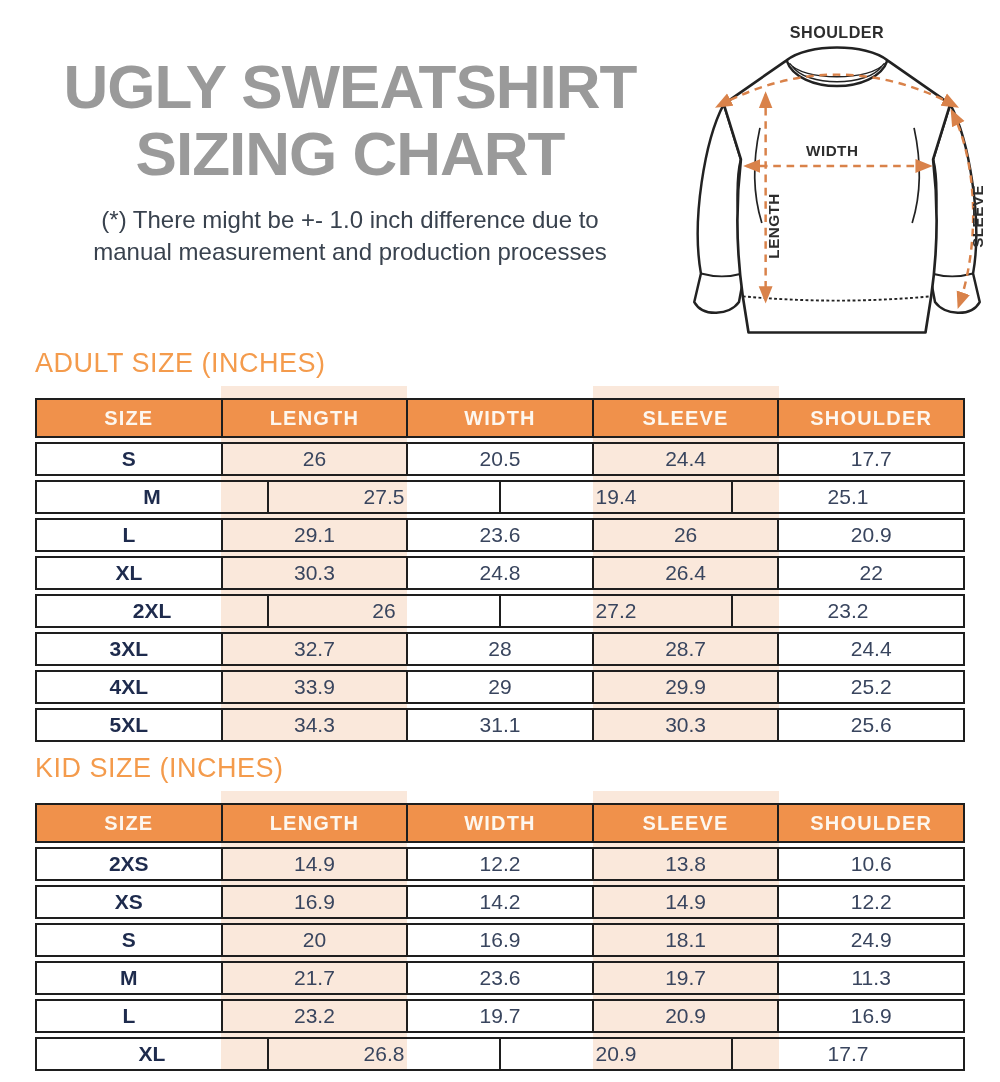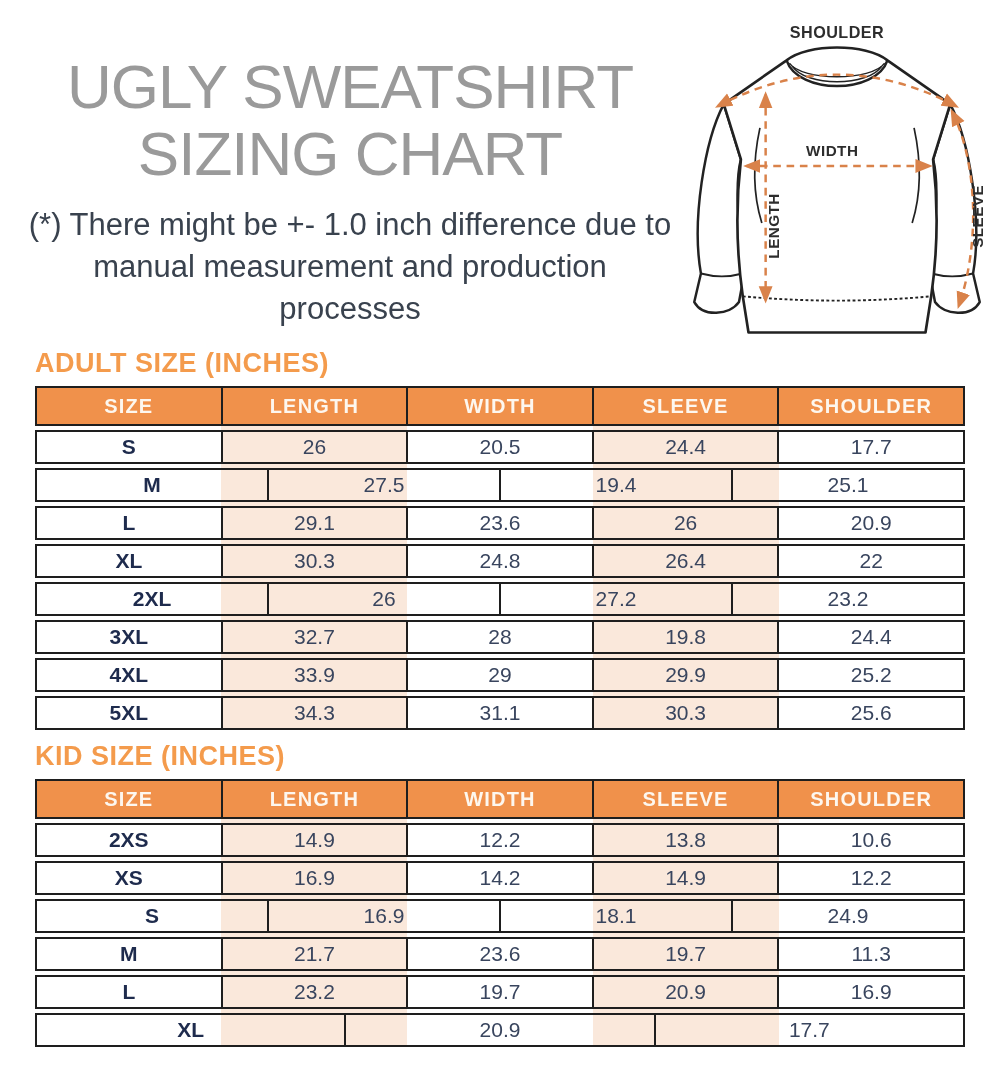--- a/index.html
+++ b/index.html
@@ -2,36 +2,36 @@
 <html><head>
 <meta charset="utf-8">
 <style>
   * { margin:0; padding:0; box-sizing:border-box; }
   body { background:#ffffff; font-family:"Liberation Sans", sans-serif; }
   .page { width:1000px; height:1082px; background:#ffffff; overflow:hidden; }
 
   
   .top-section { display:flex; padding:16px 6px 0 20px; height:342px; }
   .title-block { width:660px; text-align:center; padding-top:38px; }
-  .main-title { font-size:62px; font-weight:400; color:#9a9a9a; line-height:1.08; letter-spacing:-1px; }
-  .disclaimer { margin-top:16px; font-size:31px; color:#39424e; line-height:1.35; }
+  .main-title { font-size:62px; font-weight:700; color:#9a9a9a; line-height:1.08; letter-spacing:-1px; }
+  .disclaimer { margin-top:16px; font-size:24px; color:#39424e; line-height:1.35; }
   .diagram-block { width:314px; height:334px; margin-top:2px; }
   .diagram-block svg { width:100%; height:100%; }
 
   
-  .section-heading { margin:6px 0 7px 35px; font-size:27px; font-weight:700;
+  .section-heading { margin:6px 0 7px 35px; font-size:27px; font-weight:400;
                      color:#f49b4c; letter-spacing:0.5px; }
   .kid-heading { margin-top:11px; }
 
   
   .size-table { width:930px; margin-left:35px; display:flex; flex-direction:column; gap:4px;
     background:linear-gradient(to right,
       #ffffff 0 20%, #fae8db 20% 40%, #ffffff 40% 60%, #fae8db 60% 80%, #ffffff 80% 100%); }
   .t-row { display:flex; height:34px; }
-  .t-row.header-row { height:40px; }
+  .t-row.header-row { height:40px;margin-top:12px; }
   .t-cell { flex:1 1 0; display:flex; align-items:center; justify-content:center;
             border:2px solid #1e1e1e; font-size:21px; color:#39455e; background:transparent; }
   .t-cell + .t-cell { margin-left:-2px; }
   .header-row .t-cell { background:#f0914b; color:#fdf7ef; font-weight:700;
                         font-size:20px; letter-spacing:1.2px; }
   .size-cell { font-weight:700; color:#1e2b4d; }
 </style>
 </head>
 <body>
 
@@ -140,21 +140,21 @@
     <div class="t-row">
       <div class="t-cell size-cell">2XL</div>
       <div class="t-cell">26</div>
       <div class="t-cell">27.2</div>
       <div class="t-cell">23.2</div>
     </div>
     <div class="t-row">
       <div class="t-cell size-cell">3XL</div>
       <div class="t-cell">32.7</div>
       <div class="t-cell">28</div>
-      <div class="t-cell">19.8</div>
+      <div class="t-cell">28.7</div>
       <div class="t-cell">24.4</div>
     </div>
     <div class="t-row">
       <div class="t-cell size-cell">4XL</div>
       <div class="t-cell">33.9</div>
       <div class="t-cell">29</div>
       <div class="t-cell">29.9</div>
       <div class="t-cell">25.2</div>
     </div>
     <div class="t-row">
@@ -186,38 +186,40 @@
     </div>
     <div class="t-row">
       <div class="t-cell size-cell">XS</div>
       <div class="t-cell">16.9</div>
       <div class="t-cell">14.2</div>
       <div class="t-cell">14.9</div>
       <div class="t-cell">12.2</div>
     </div>
     <div class="t-row">
       <div class="t-cell size-cell">S</div>
+      <div class="t-cell">20</div>
       <div class="t-cell">16.9</div>
       <div class="t-cell">18.1</div>
       <div class="t-cell">24.9</div>
     </div>
     <div class="t-row">
       <div class="t-cell size-cell">M</div>
       <div class="t-cell">21.7</div>
       <div class="t-cell">23.6</div>
       <div class="t-cell">19.7</div>
       <div class="t-cell">11.3</div>
     </div>
     <div class="t-row">
       <div class="t-cell size-cell">L</div>
       <div class="t-cell">23.2</div>
       <div class="t-cell">19.7</div>
       <div class="t-cell">20.9</div>
       <div class="t-cell">16.9</div>
     </div>
     <div class="t-row">
       <div class="t-cell size-cell">XL</div>
+      <div class="t-cell">26.8</div>
       <div class="t-cell">20.9</div>
       <div class="t-cell">17.7</div>
     </div>
   </div>
 
 </div>
 
 </body></html>

